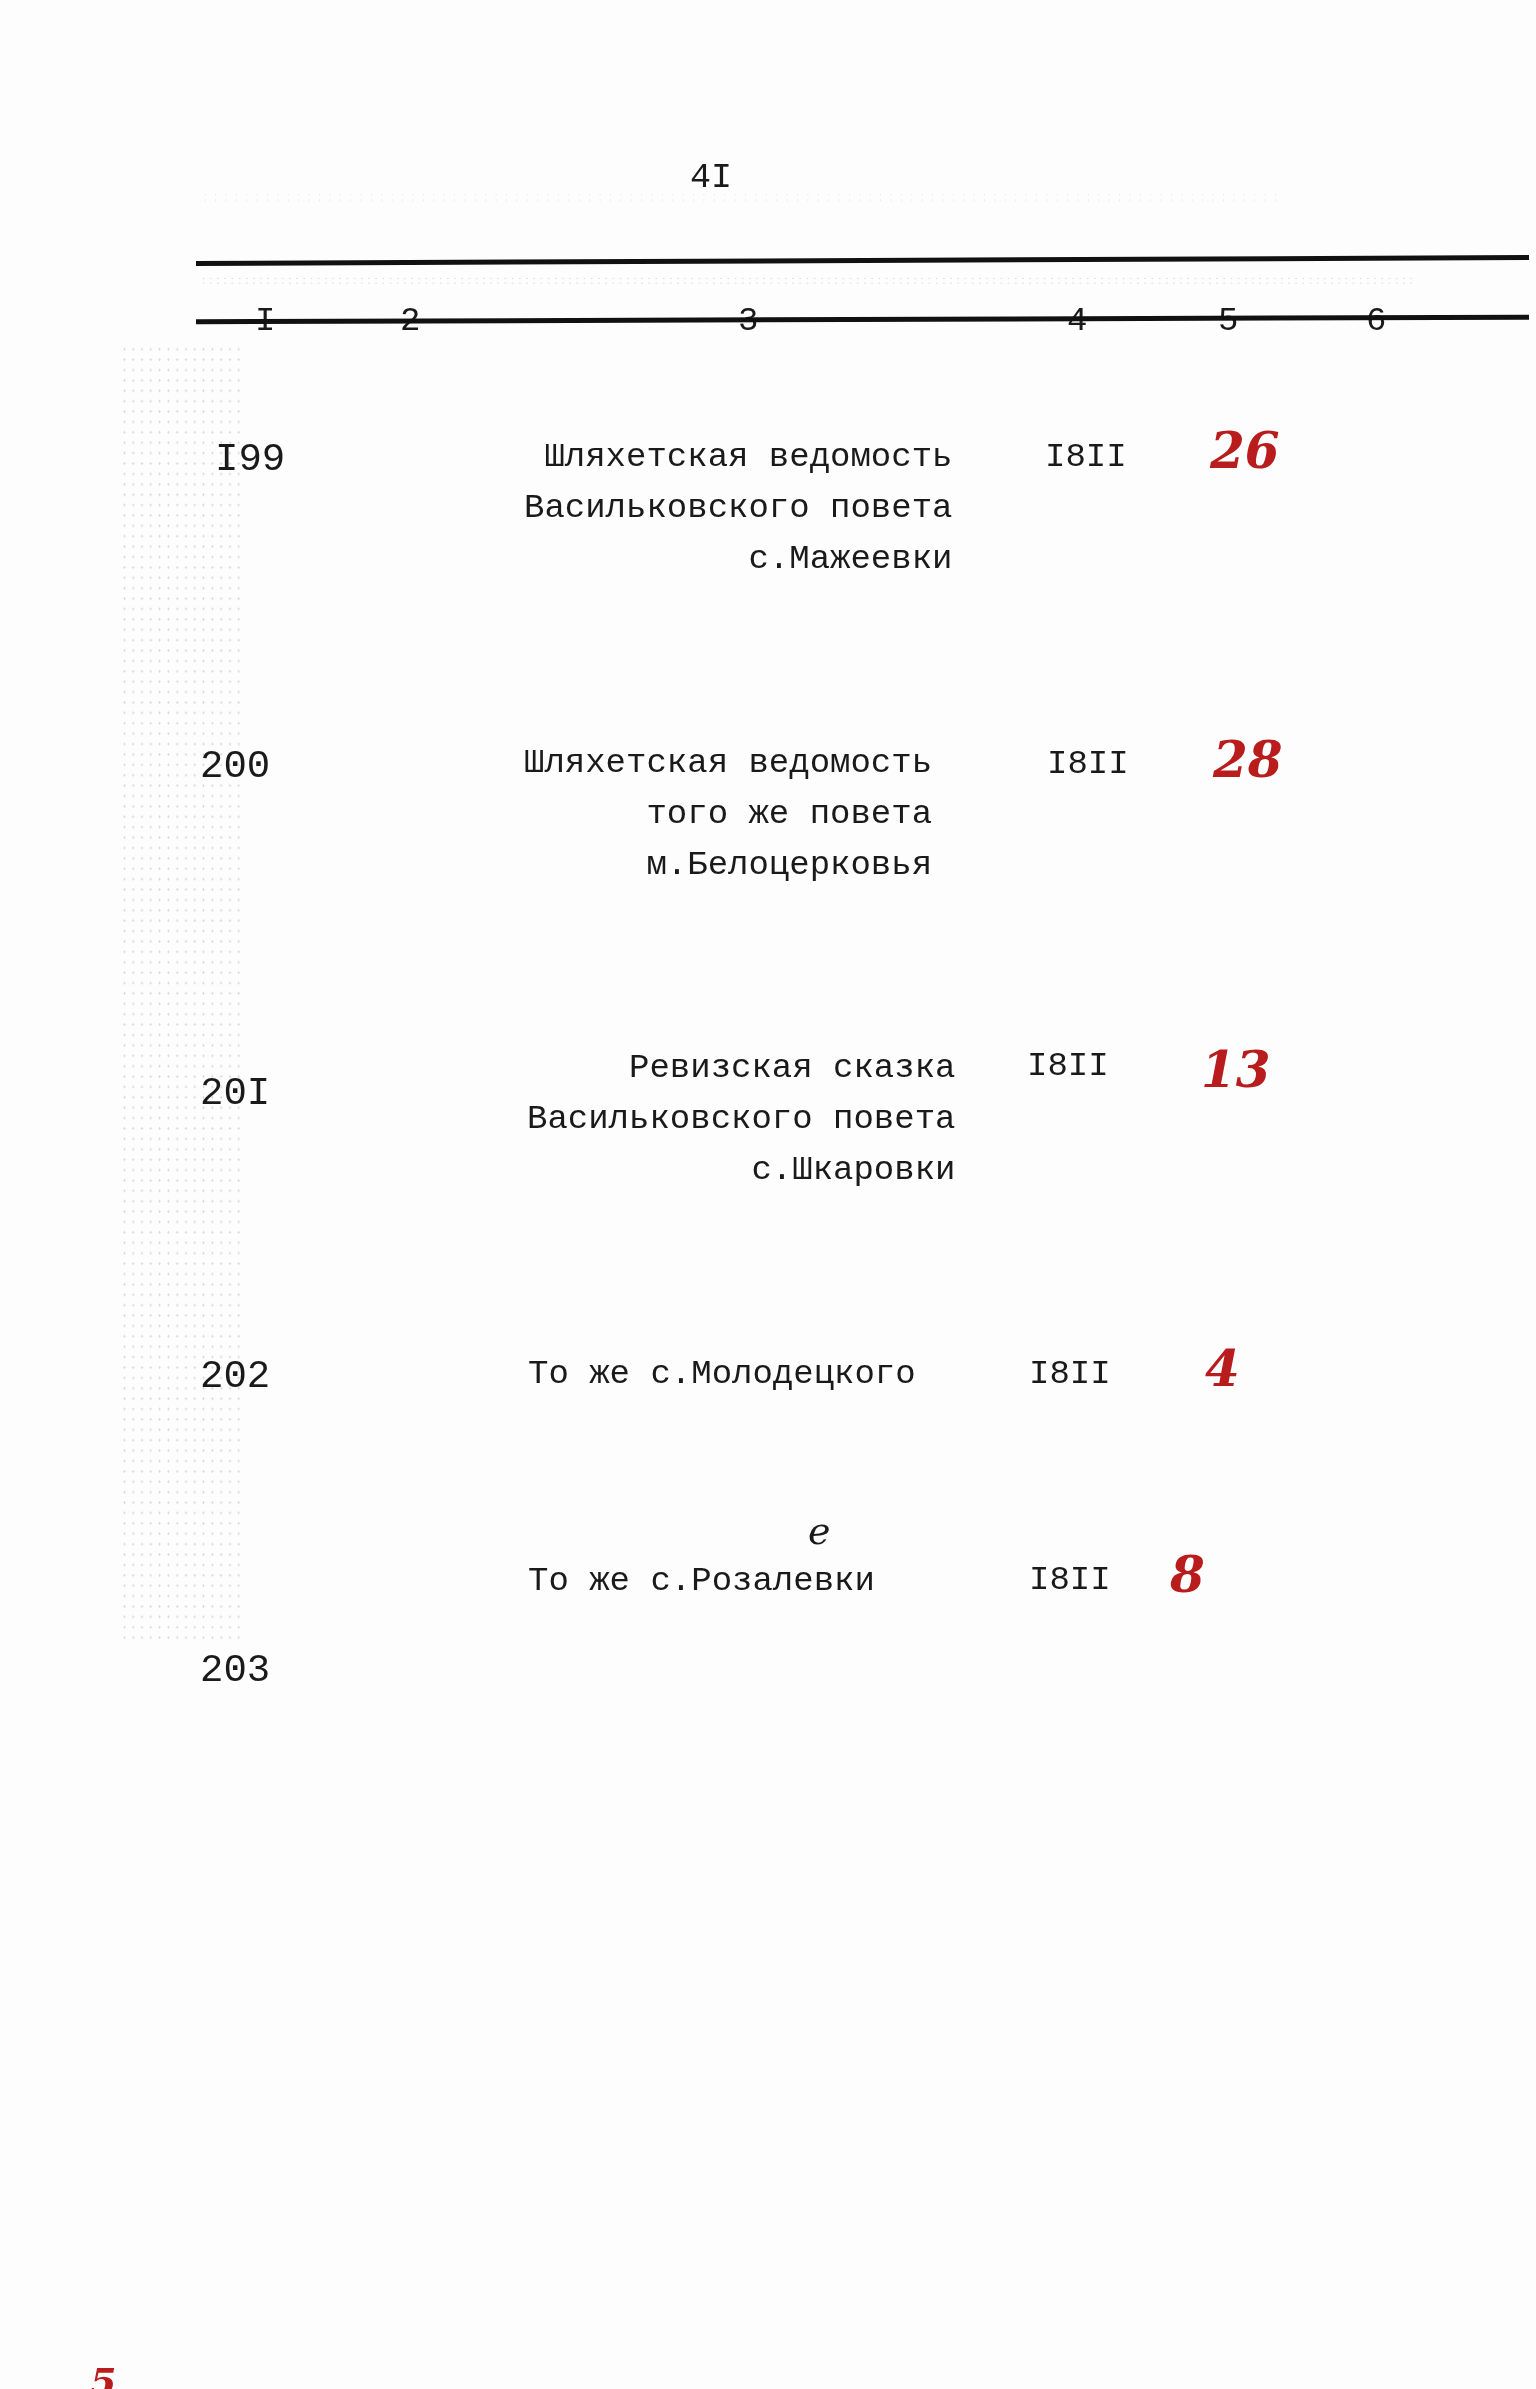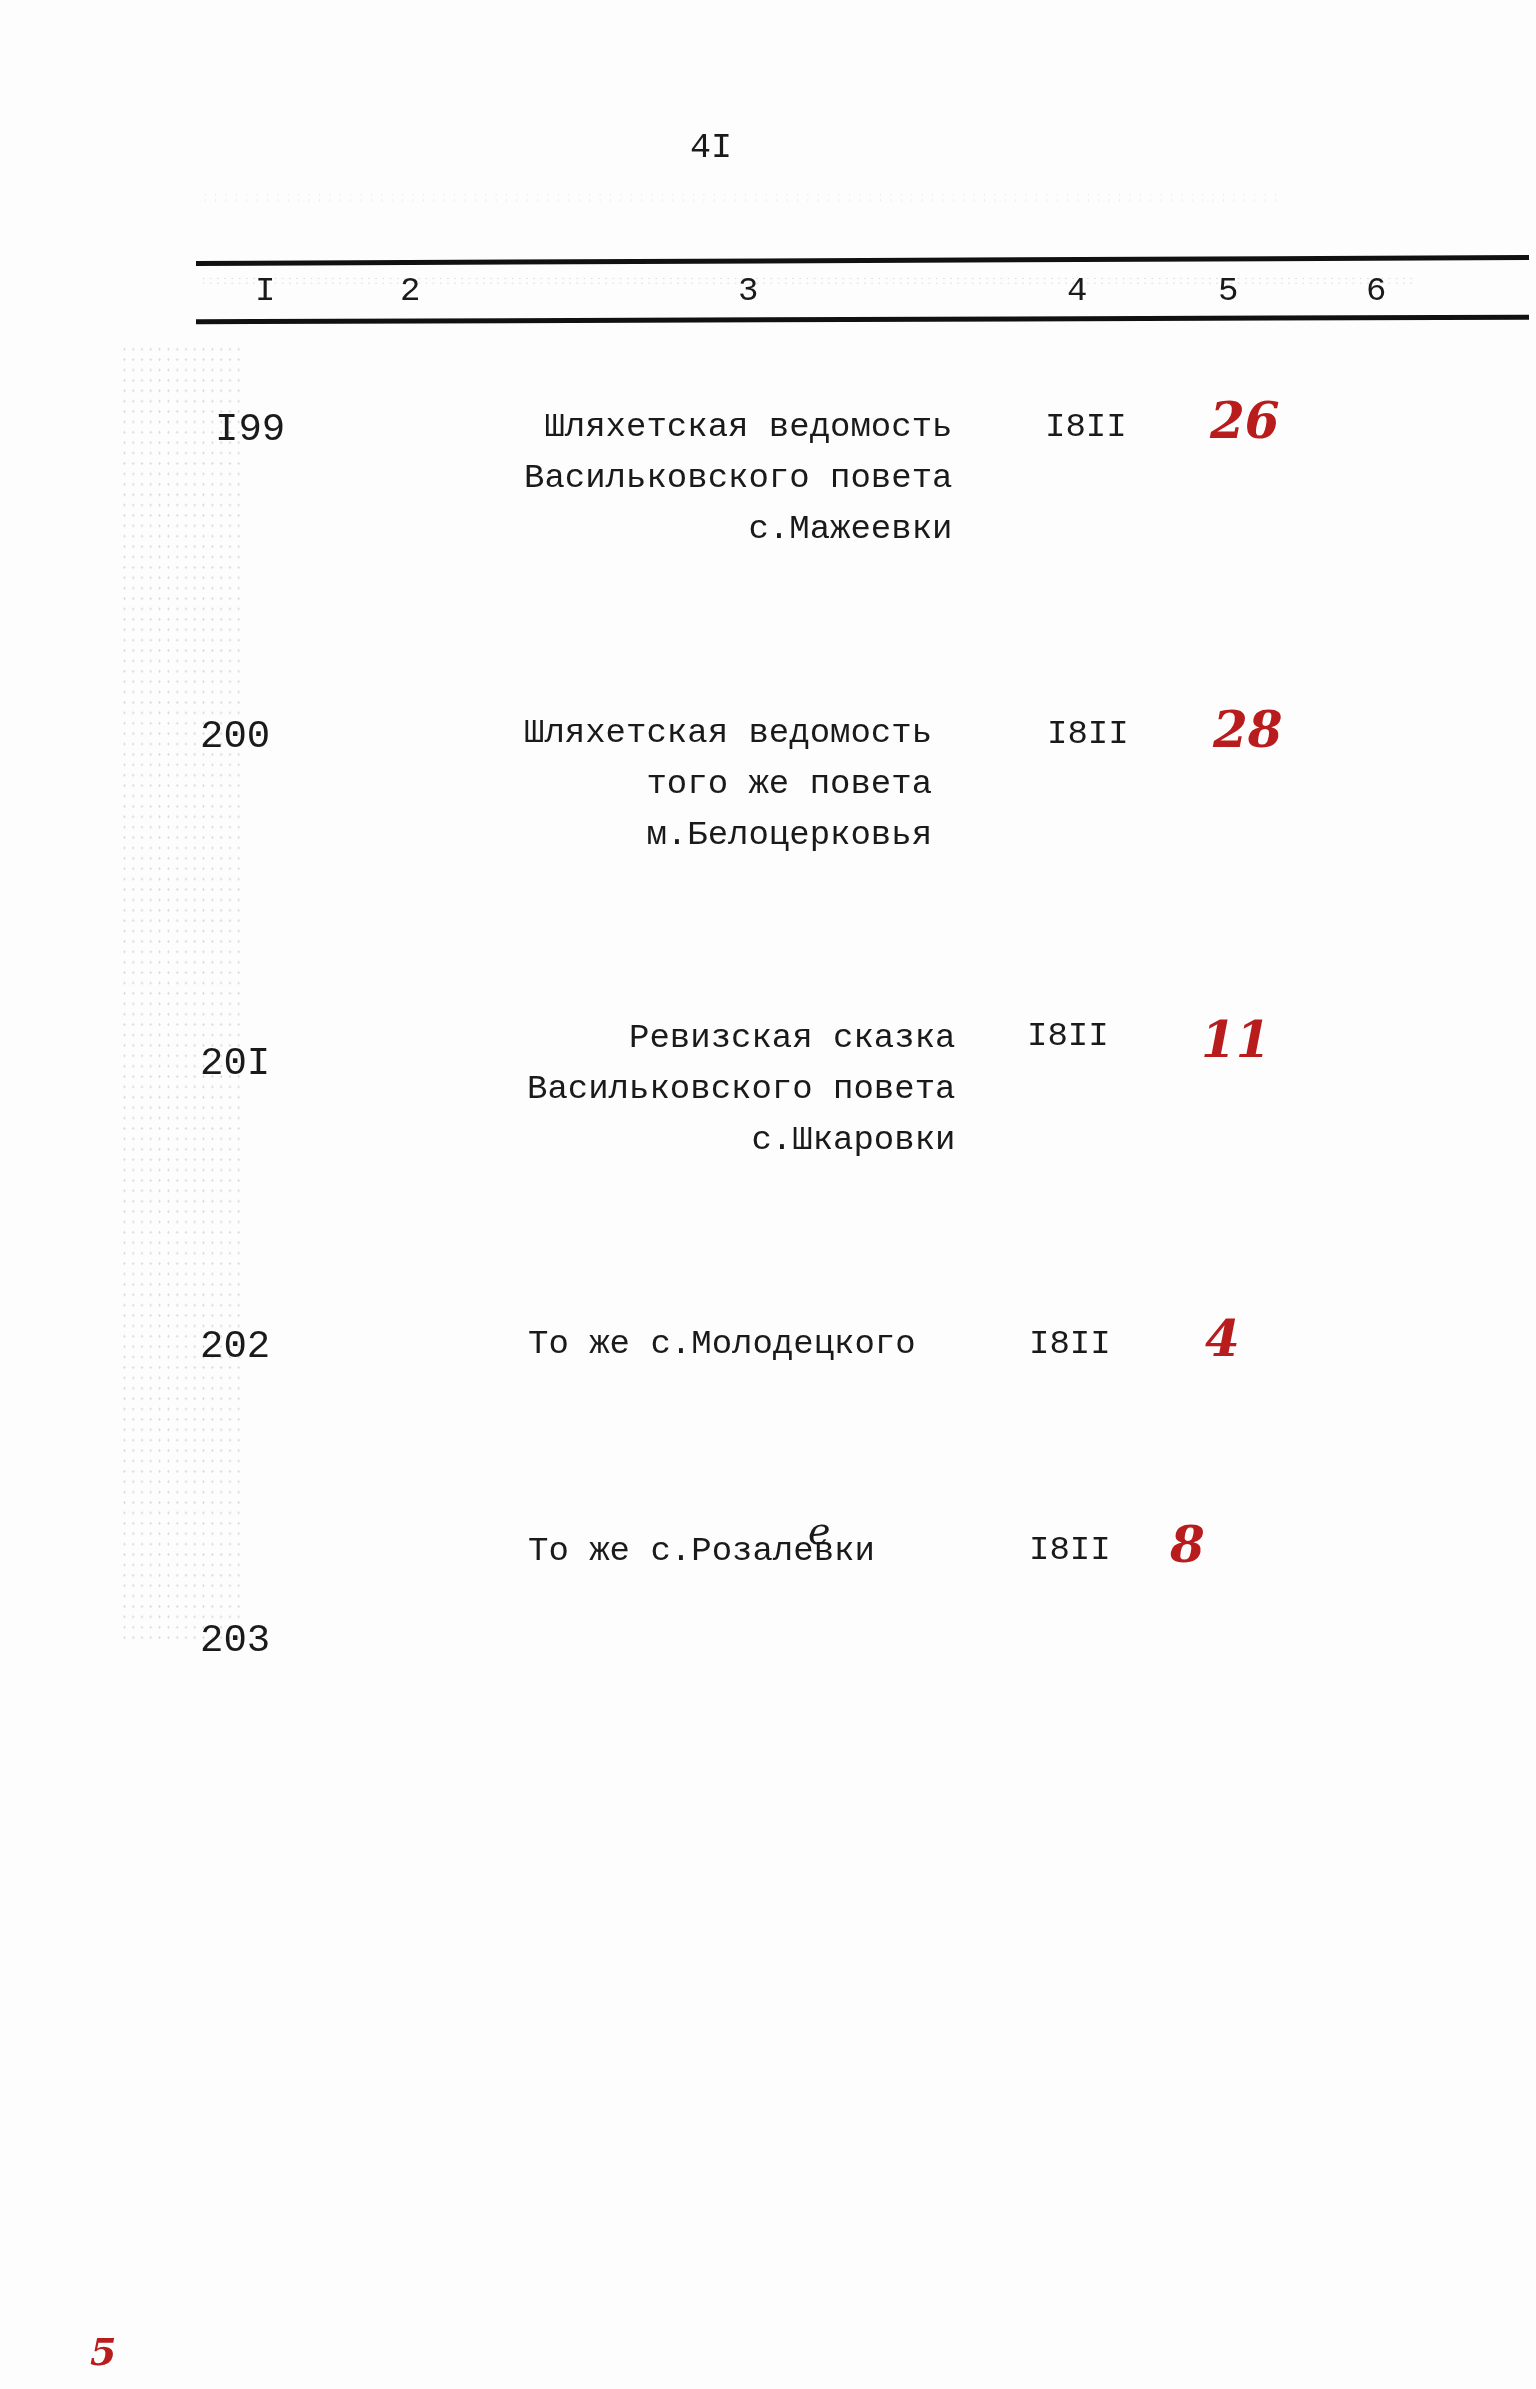--- a/index.html
+++ b/index.html
@@ -2,21 +2,21 @@
 <html style="font-size:12.8px"><head>
 <meta charset="utf-8">
 <style>
   html, body { margin: 0; padding: 0; }
   body {
     width: 1537px; height: 2389px; position: relative; overflow: hidden;
     background: #fdfdfd;
     font-family: "Liberation Mono", "DejaVu Sans Mono", monospace;
     color: #1a1a1a;
   }
-  .abs { position: absolute; white-space: nowrap; }
+  .abs { position: absolute; white-space: nowrap; margin-top: 30px; }
   .page-num { left: 690px; top: 128px; font-size: 35px; }
   .rule { position: absolute; left: 196px; width: 1333px; height: 4.8px; background: #111; }
   .rule.top { top: 258px; transform: rotate(-0.25deg); }
   .rule.bottom { top: 317px; transform: rotate(-0.2deg); }
   .hdr { font-size: 34px; top: 272px; }
   .rownum { font-size: 39px; left: 200px; }
   .desc { font-size: 34px; left: 524px; line-height: 51px; white-space: pre; text-align: right; }
   .year { font-size: 34px; }
   .hand {
     font-family: "DejaVu Serif", serif; font-style: italic; font-weight: bold;
@@ -77,21 +77,21 @@
   <div class="abs year" style="top:715px; left:1047px">I8II</div>
   <div class="abs hand" style="top:700px; left:1213px">28</div>
 </div>
 
 <div>
   <div class="abs rownum" style="top:1042px">20I</div>
   <div class="abs desc" style="top:1013px; left:527px">Ревизская сказка
 Васильковского повета
 с.Шкаровки</div>
   <div class="abs year" style="top:1017px; left:1027px">I8II</div>
-  <div class="abs hand" style="top:1010px; left:1201px">11</div>
+  <div class="abs hand" style="top:1010px; left:1201px">13</div>
 </div>
 
 <div>
   <div class="abs rownum" style="top:1325px">202</div>
   <div class="abs desc" style="top:1319px; left:528px">То же с.Молодецкого</div>
   <div class="abs year" style="top:1325px; left:1029px">I8II</div>
   <div class="abs hand" style="top:1309px; left:1205px">4</div>
 </div>
 
 <div>

